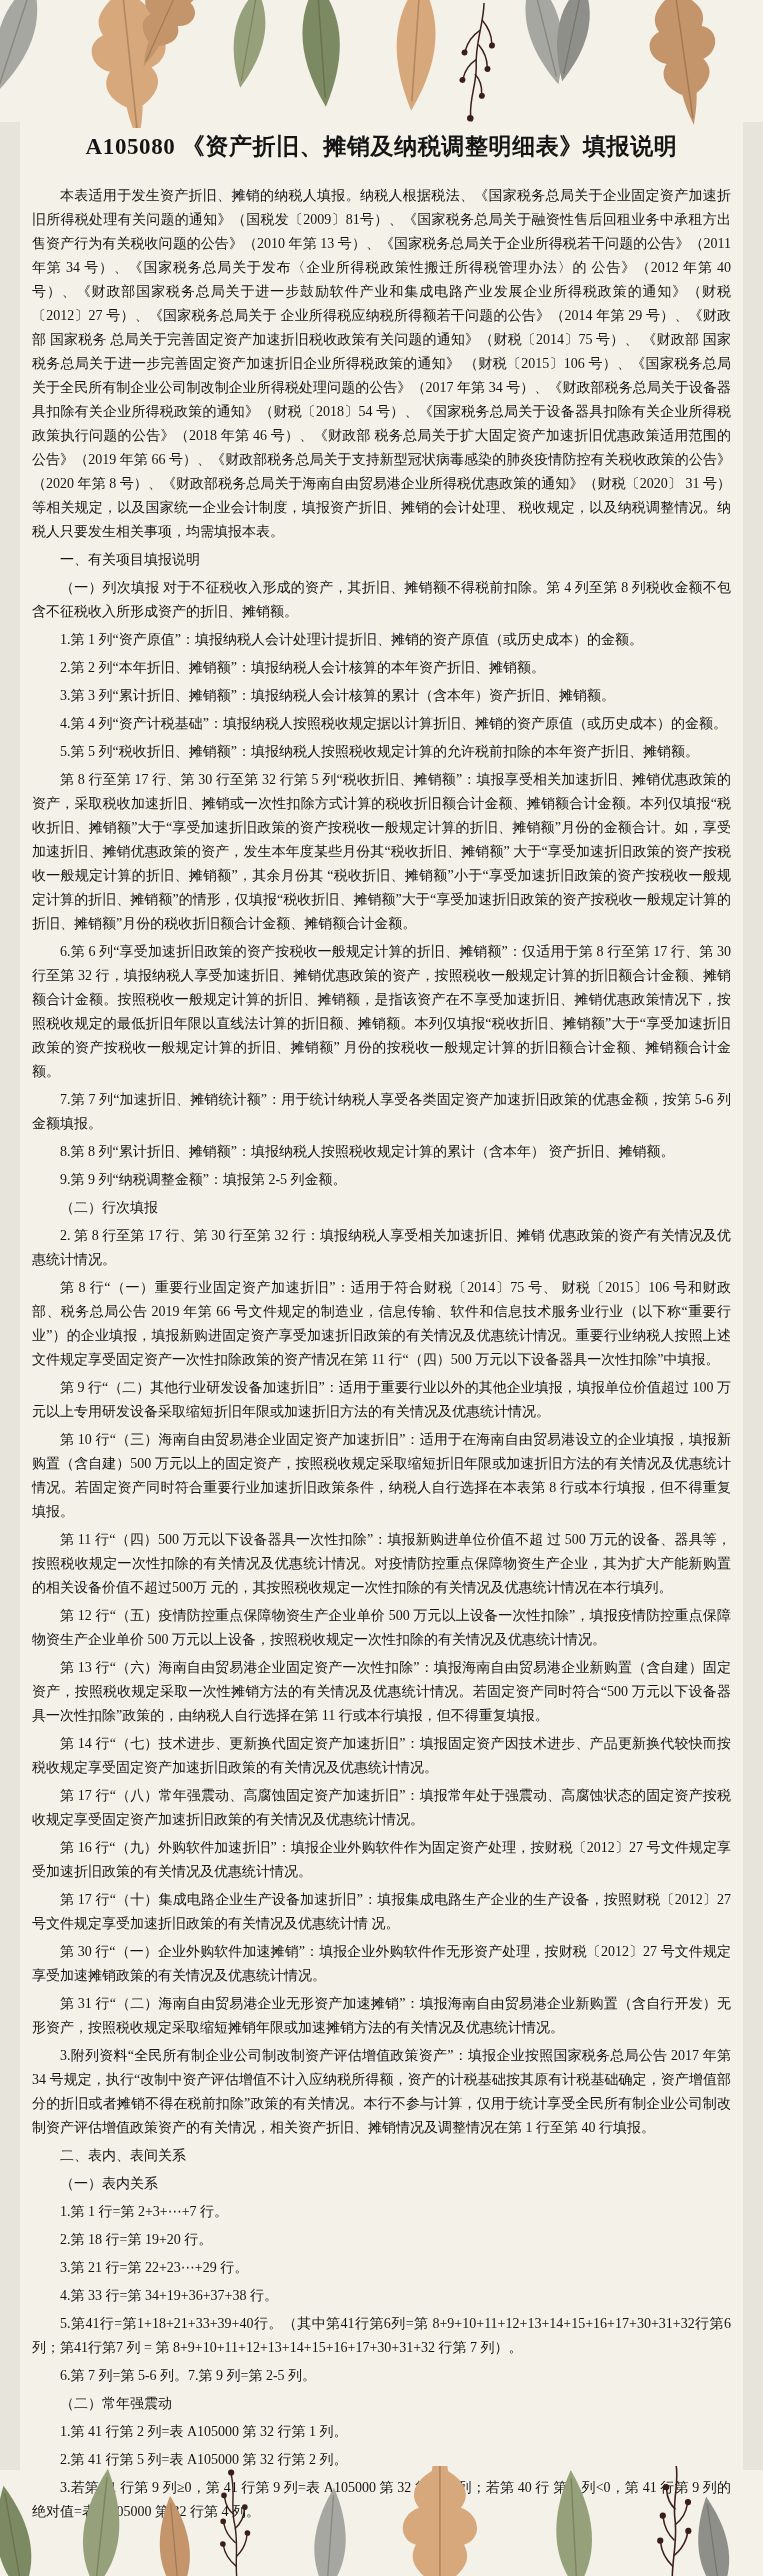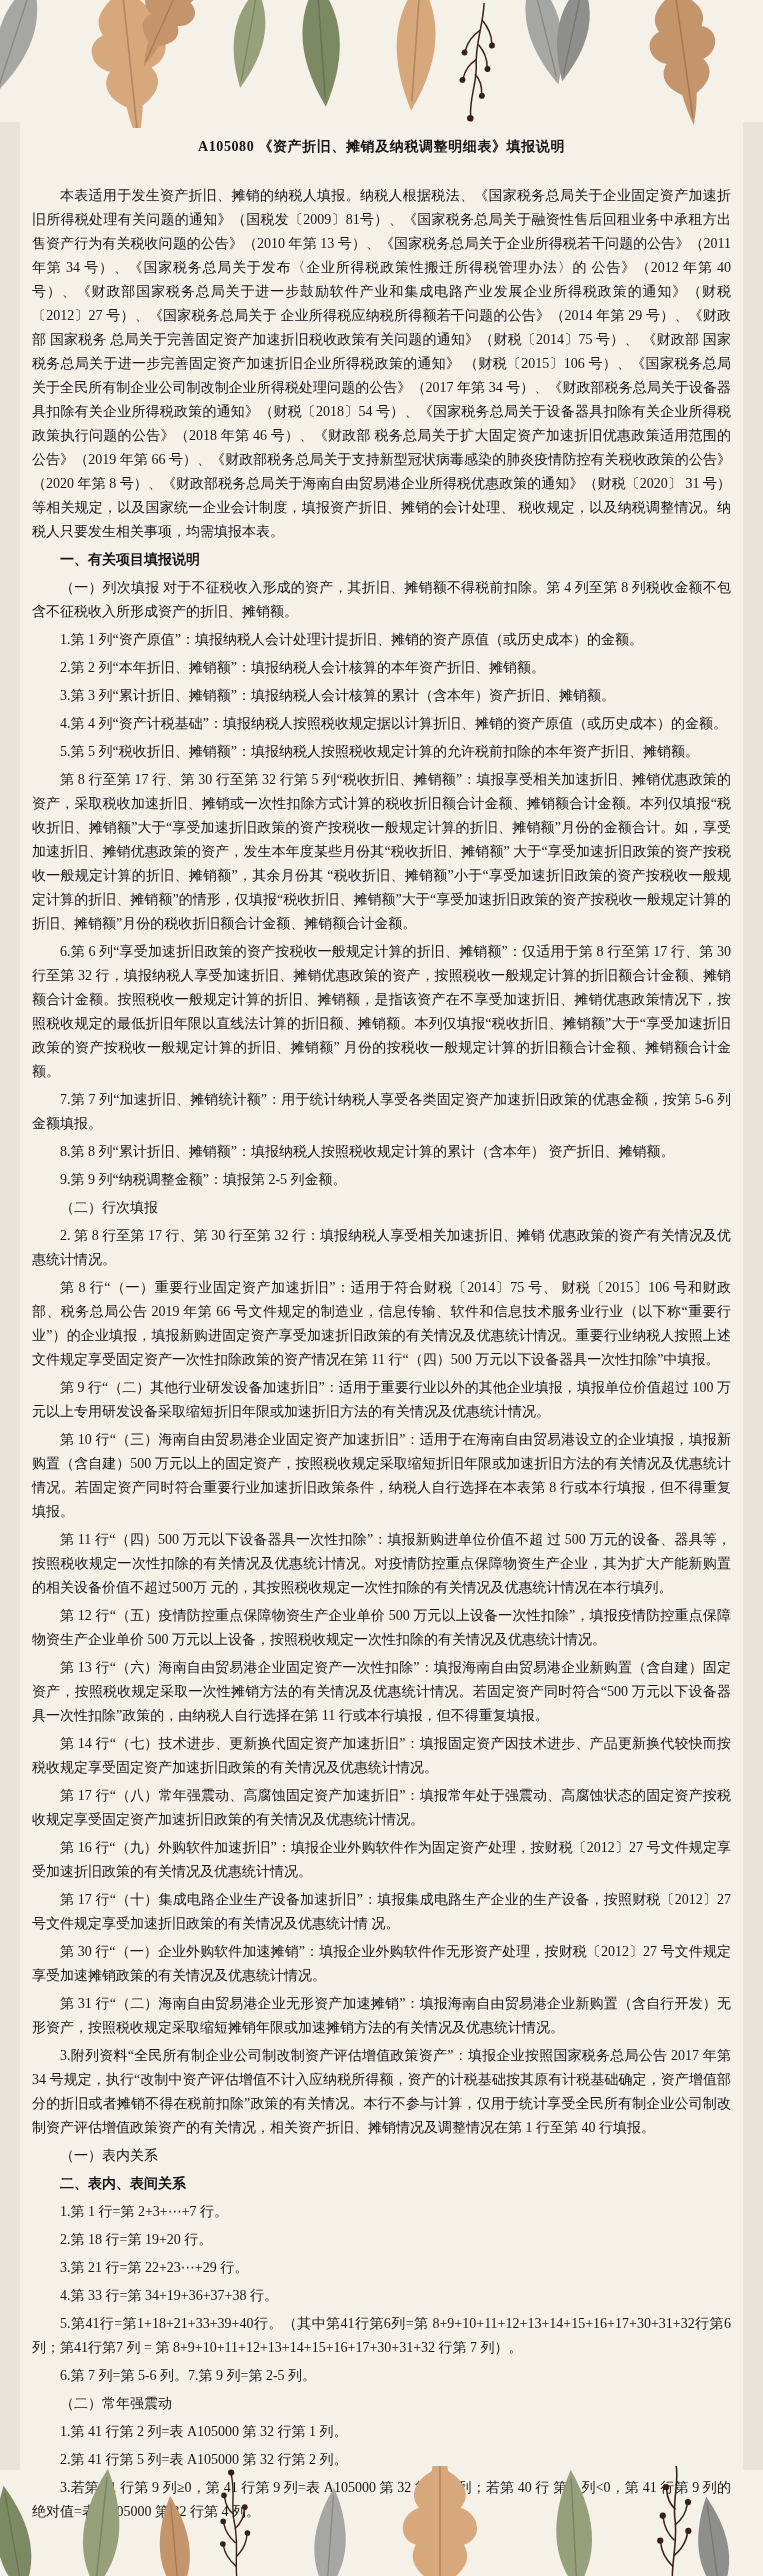--- a/index.html
+++ b/index.html
@@ -37,36 +37,36 @@
   .decoration svg{display:block;width:763px;height:100%;}
   .rib{fill:none;stroke:rgba(60,40,20,0.25);stroke-width:2;}
   .st{fill:none;stroke:var(--twig-brown);stroke-width:2.5;stroke-linecap:round;}
   .berry{fill:var(--twig-brown);stroke:none;}
   .doc{
     position:relative;
     padding:132px 28px 0 28px;
   }
   .doc-title{
     margin:0;
-    font-size:14px;
+    font-size:23px;
     font-weight:bold;
     text-align:center;
     line-height:29px;
     letter-spacing:0.6px;
   }
   .doc-body{margin-top:22.7px;}
   .para{
     margin:4px;
     font-size:14px;
     line-height:24px;
     text-indent:2em;
     text-align:justify;
     text-justify:inter-ideograph;
   }
-  .para.h{font-weight:bold;}
+  .para.h{font-weight:normal;}
 </style>
 </head>
 <body>
 
 <div class="side-strip left"></div>
 <div class="side-strip right"></div>
 
 <div class="decoration top">
   <svg viewBox="0 0 1280 215" preserveAspectRatio="none" aria-hidden="true">
     <defs>
@@ -132,22 +132,22 @@
       <p class="para p">第 11 行“（四）500 万元以下设备器具一次性扣除”：填报新购进单位价值不超 过 500 万元的设备、器具等，按照税收规定一次性扣除的有关情况及优惠统计情况。对疫情防控重点保障物资生产企业，其为扩大产能新购置的相关设备价值不超过500万 元的，其按照税收规定一次性扣除的有关情况及优惠统计情况在本行填列。</p>
       <p class="para p">第 12 行“（五）疫情防控重点保障物资生产企业单价 500 万元以上设备一次性扣除”，填报疫情防控重点保障物资生产企业单价 500 万元以上设备，按照税收规定一次性扣除的有关情况及优惠统计情况。</p>
       <p class="para p">第 13 行“（六）海南自由贸易港企业固定资产一次性扣除”：填报海南自由贸易港企业新购置（含自建）固定资产，按照税收规定采取一次性摊销方法的有关情况及优惠统计情况。若固定资产同时符合“500 万元以下设备器具一次性扣除”政策的，由纳税人自行选择在第 11 行或本行填报，但不得重复填报。</p>
       <p class="para p">第 14 行“（七）技术进步、更新换代固定资产加速折旧”：填报固定资产因技术进步、产品更新换代较快而按税收规定享受固定资产加速折旧政策的有关情况及优惠统计情况。</p>
       <p class="para p">第 17 行“（八）常年强震动、高腐蚀固定资产加速折旧”：填报常年处于强震动、高腐蚀状态的固定资产按税收规定享受固定资产加速折旧政策的有关情况及优惠统计情况。</p>
       <p class="para p">第 16 行“（九）外购软件加速折旧”：填报企业外购软件作为固定资产处理，按财税〔2012〕27 号文件规定享受加速折旧政策的有关情况及优惠统计情况。</p>
       <p class="para p">第 17 行“（十）集成电路企业生产设备加速折旧”：填报集成电路生产企业的生产设备，按照财税〔2012〕27 号文件规定享受加速折旧政策的有关情况及优惠统计情 况。</p>
       <p class="para p">第 30 行“（一）企业外购软件加速摊销”：填报企业外购软件作无形资产处理，按财税〔2012〕27 号文件规定享受加速摊销政策的有关情况及优惠统计情况。</p>
       <p class="para p">第 31 行“（二）海南自由贸易港企业无形资产加速摊销”：填报海南自由贸易港企业新购置（含自行开发）无形资产，按照税收规定采取缩短摊销年限或加速摊销方法的有关情况及优惠统计情况。</p>
       <p class="para p">3.附列资料“全民所有制企业公司制改制资产评估增值政策资产”：填报企业按照国家税务总局公告 2017 年第 34 号规定，执行“改制中资产评估增值不计入应纳税所得额，资产的计税基础按其原有计税基础确定，资产增值部分的折旧或者摊销不得在税前扣除”政策的有关情况。本行不参与计算，仅用于统计享受全民所有制企业公司制改制资产评估增值政策资产的有关情况，相关资产折旧、摊销情况及调整情况在第 1 行至第 40 行填报。</p>
+      <p class="para h">二、表内、表间关系</p>
       <p class="para p">（一）表内关系</p>
-      <p class="para h">二、表内、表间关系</p>
       <p class="para p">1.第 1 行=第 2+3+⋯+7 行。</p>
       <p class="para p">2.第 18 行=第 19+20 行。</p>
       <p class="para p">3.第 21 行=第 22+23⋯+29 行。</p>
       <p class="para p">4.第 33 行=第 34+19+36+37+38 行。</p>
       <p class="para p">5.第41行=第1+18+21+33+39+40行。（其中第41行第6列=第 8+9+10+11+12+13+14+15+16+17+30+31+32行第6列；第41行第7 列 = 第 8+9+10+11+12+13+14+15+16+17+30+31+32 行第 7 列）。</p>
       <p class="para p">6.第 7 列=第 5-6 列。7.第 9 列=第 2-5 列。</p>
       <p class="para p">（二）常年强震动</p>
       <p class="para p">1.第 41 行第 2 列=表 A105000 第 32 行第 1 列。</p>
       <p class="para p">2.第 41 行第 5 列=表 A105000 第 32 行第 2 列。</p>
       <p class="para p">3.若第 41 行第 9 列≥0，第 41 行第 9 列=表 A105000 第 32 行第 3 列；若第 40 行 第 9 列&lt;0，第 41 行第 9 列的绝对值=表 A105000 第 32 行第 4 列。</p>

